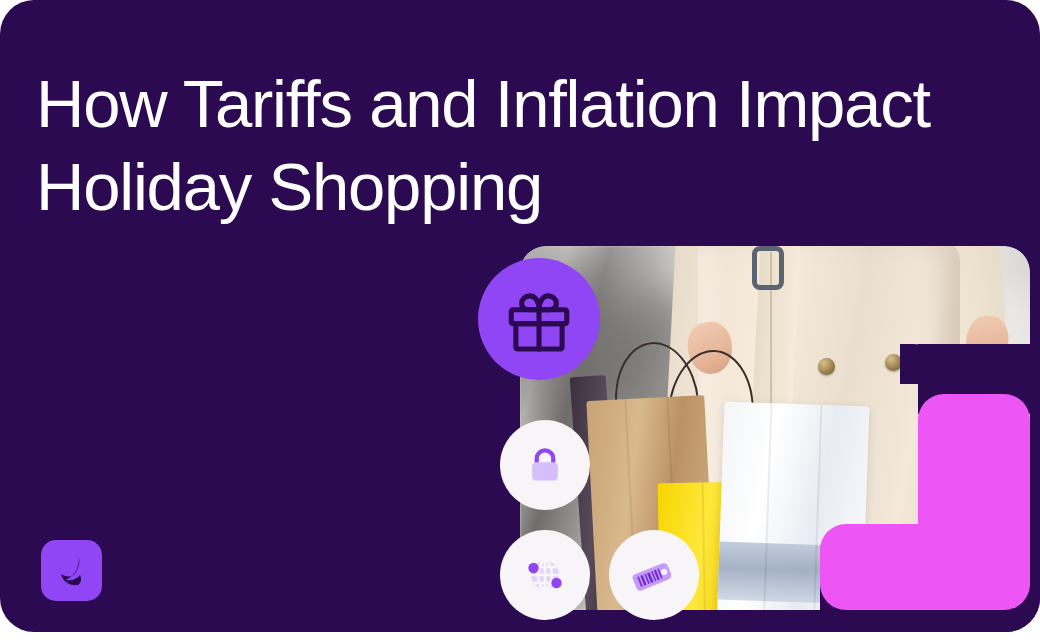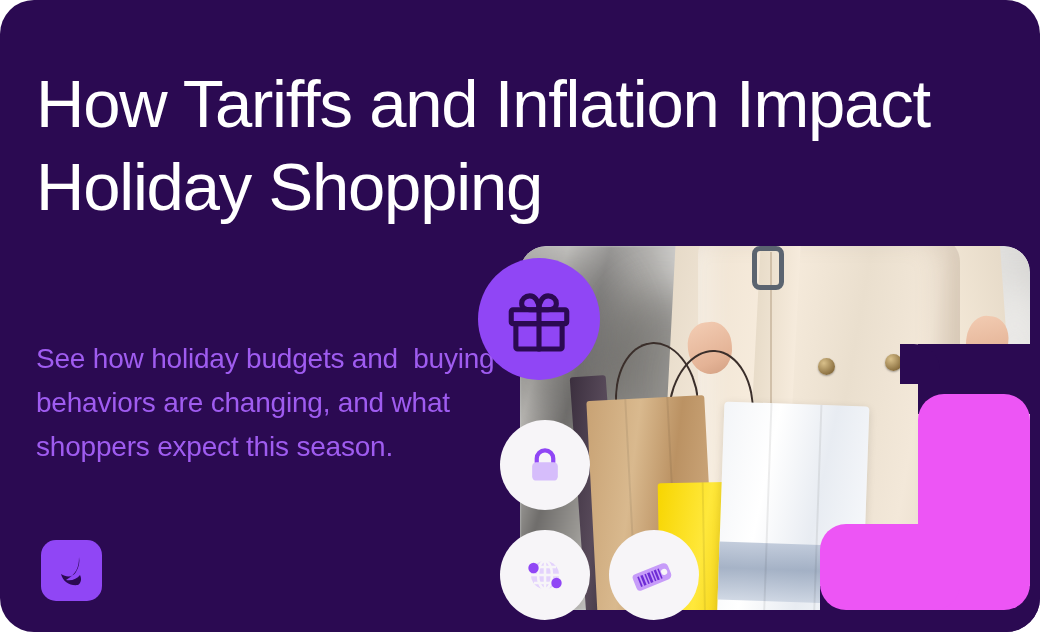--- a/index.html
+++ b/index.html
@@ -315,21 +315,20 @@
   </div>
 
   <div class="notch-cover"></div>
   <div class="notch-round"></div>
   <div class="notch-cover2"></div>
 
   <div class="magenta-v"></div>
   <div class="magenta-h"></div>
 
   <h1 class="headline">How Tariffs and Inflation Impact Holiday Shopping</h1>
-  <p class="subtitle">See how holiday budgets and  buying behaviors are changing, and what shoppers expect this season.</p>
 
   <div class="logo">
     <svg width="40" height="40" viewBox="0 0 40 40">
       <path d="M27 6 C27 17, 24 23, 14 29 C20 30, 25 28, 28 24 C30 28, 29 32, 26 34
                C18 35, 11 31, 9 23 C15 27, 21 26, 24 21 C27 16, 28 11, 27 6 Z" fill="#2B0A52"></path>
     </svg>
   </div>
 
   <div class="bubble bubble-gift">
     <svg width="74" height="74" viewBox="0 0 64 64" fill="none" stroke="#2B0A52" stroke-width="4.4" stroke-linecap="round" stroke-linejoin="round">

